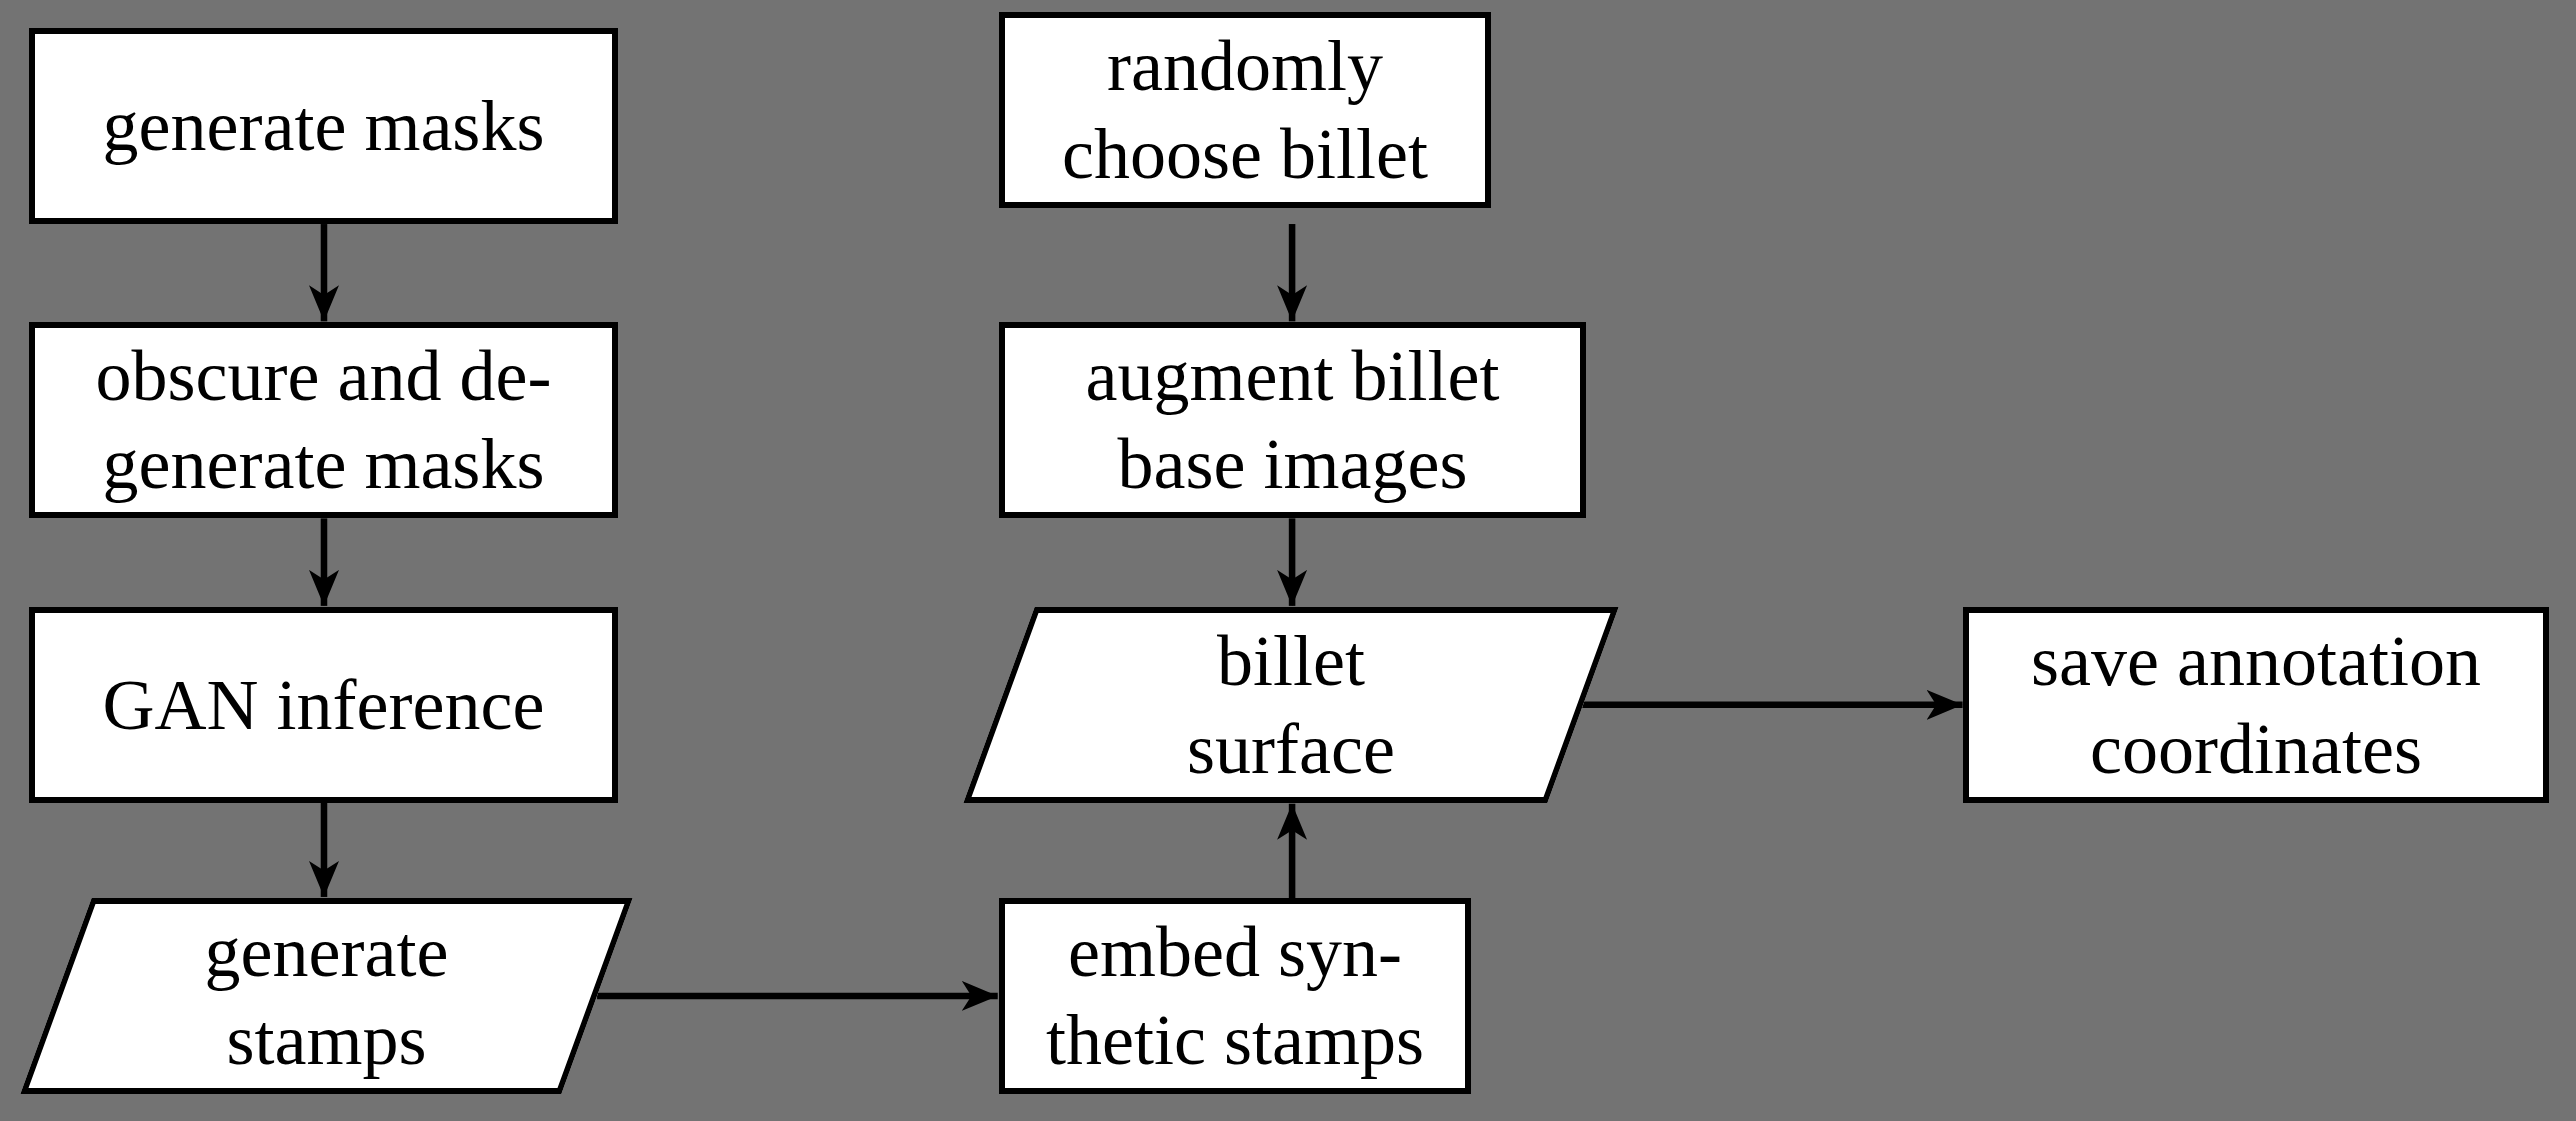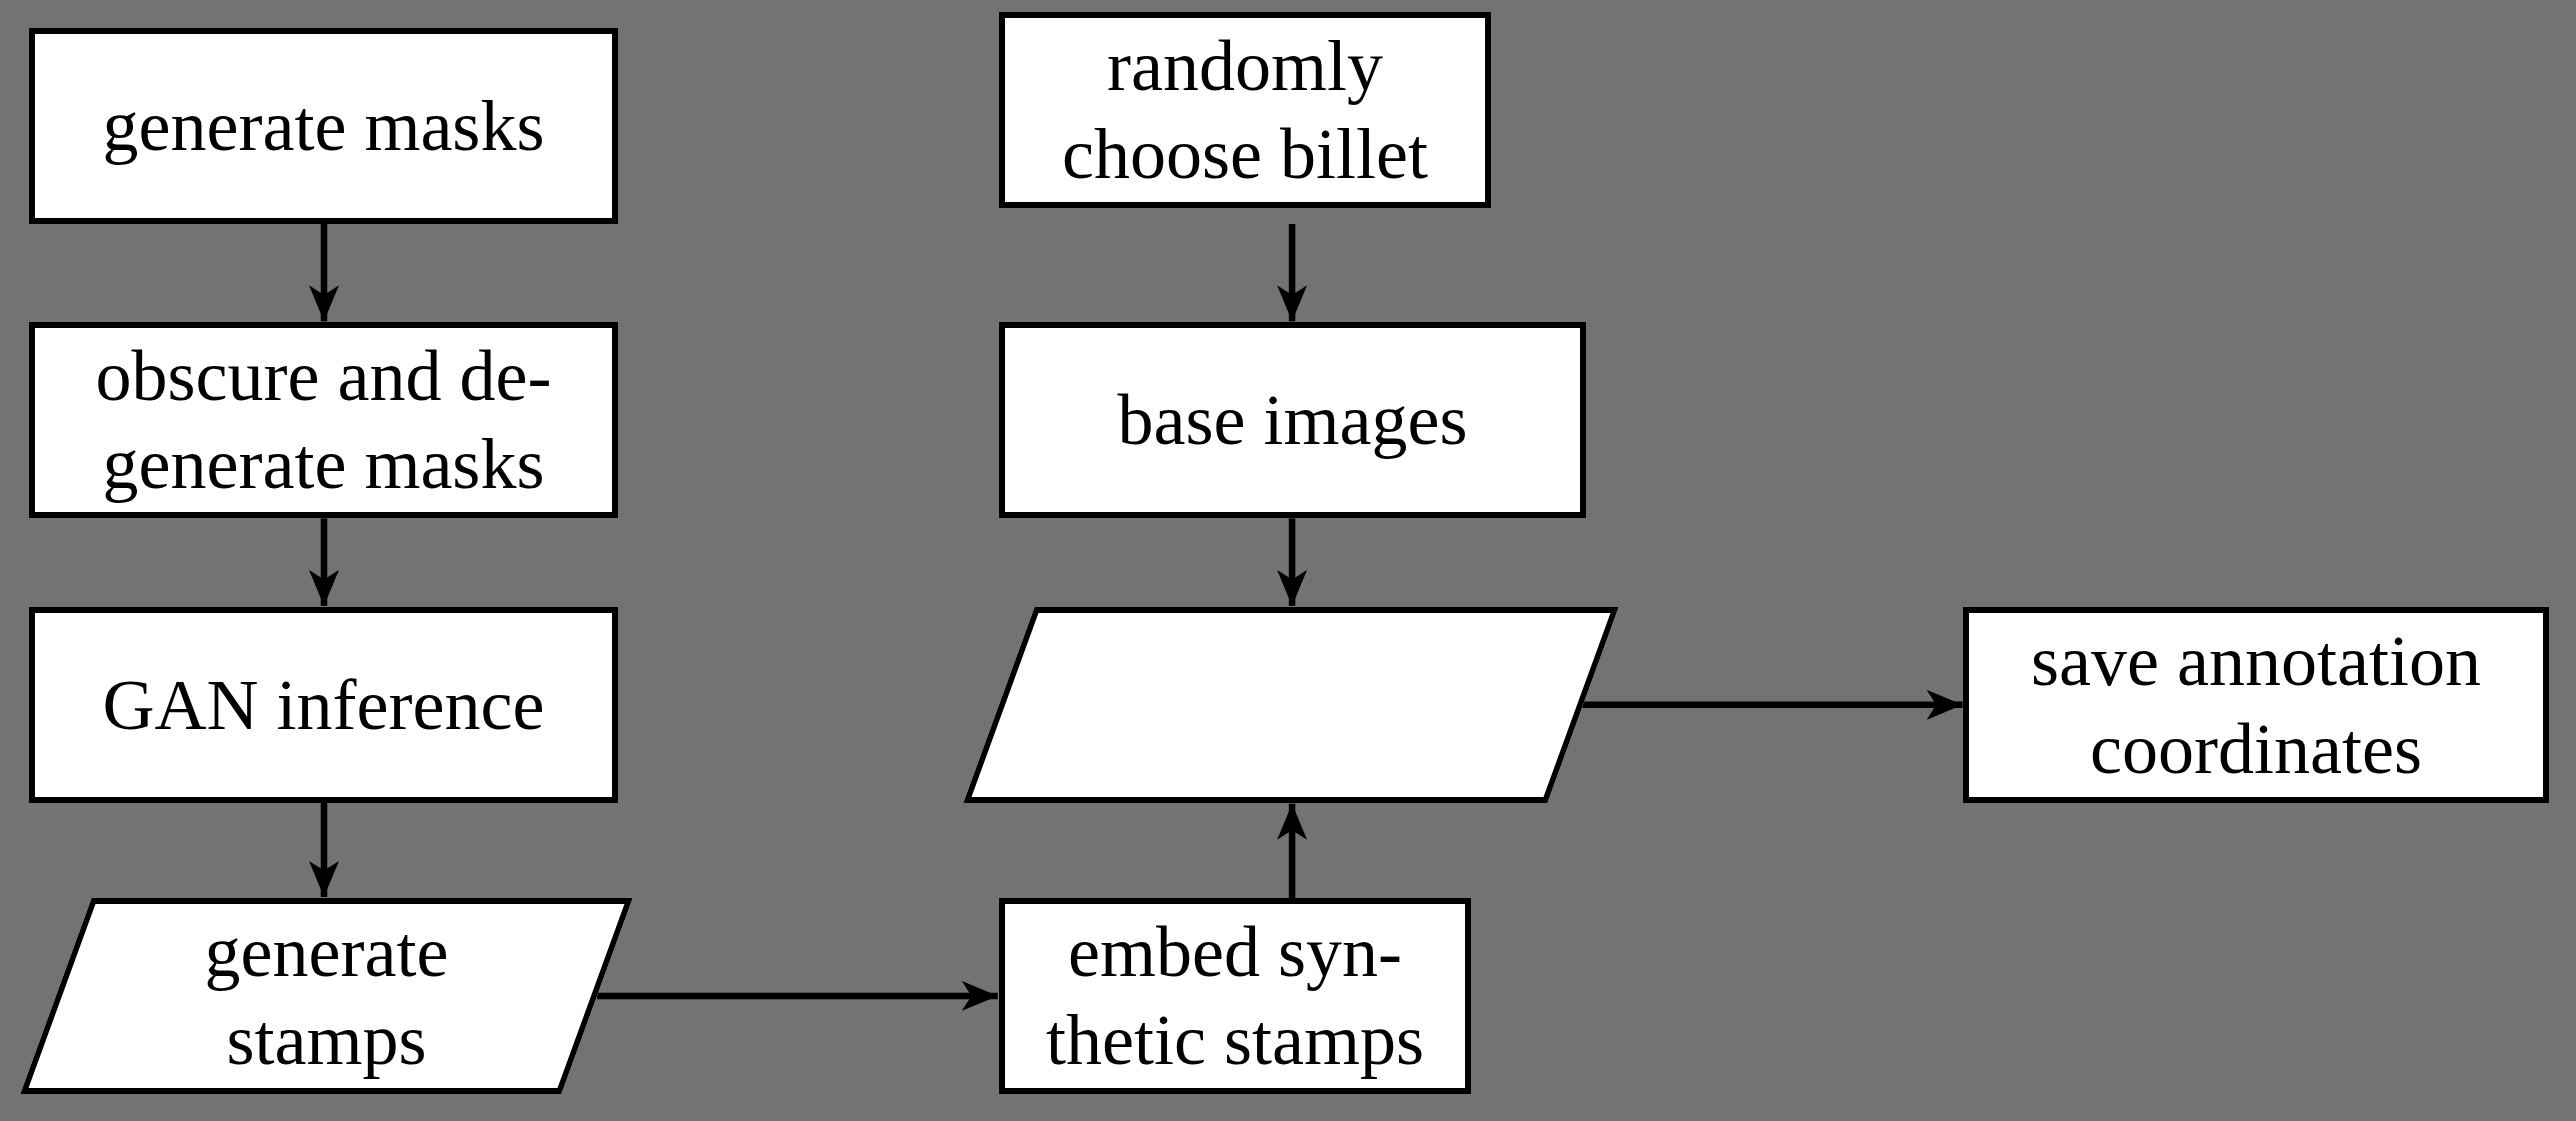--- a/index.html
+++ b/index.html
@@ -110,26 +110,31 @@
 
   <div class="node rect" style="left:999px; top:12px; width:492px; height:196px">
     <div class="label">
       <span class="line">randomly</span>
       <span class="line">choose billet</span>
     </div>
   </div>
 
   <div class="node rect" style="left:999px; top:322px; width:587px; height:196px">
     <div class="label">
+      <span class="line">augment billet</span>
       <span class="line">base images</span>
     </div>
   </div>
 
   <div class="node para" style="left:999px; top:607px; width:584px; height:196px">
     <div class="para-bg"></div>
+    <div class="label">
+      <span class="line">billet</span>
+      <span class="line">surface</span>
+    </div>
   </div>
 
   <div class="node rect" style="left:999px; top:898px; width:472px; height:196px">
     <div class="label">
       <span class="line">embed syn-</span>
       <span class="line">thetic stamps</span>
     </div>
   </div>
 
   <div class="node rect" style="left:1963px; top:607px; width:586px; height:196px">

